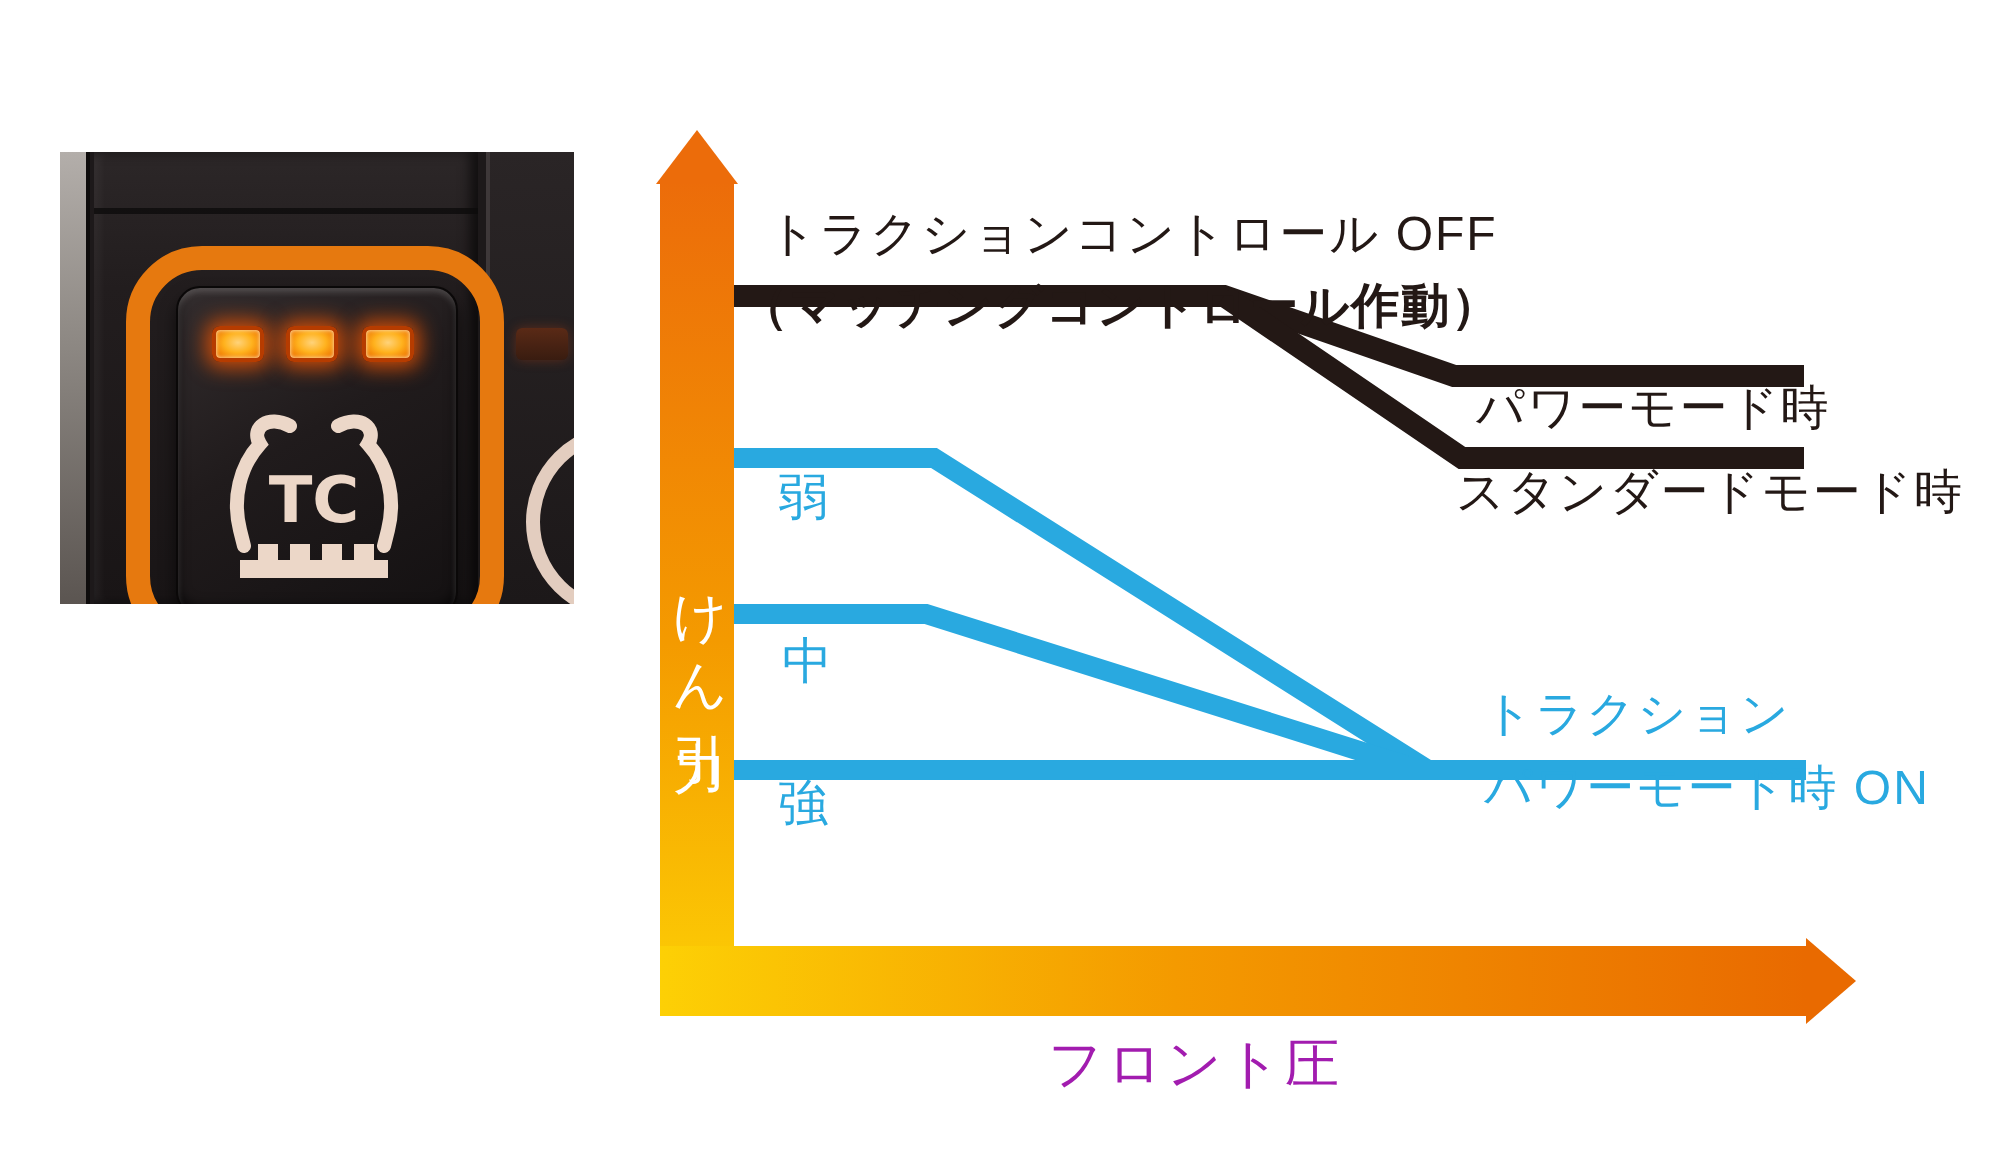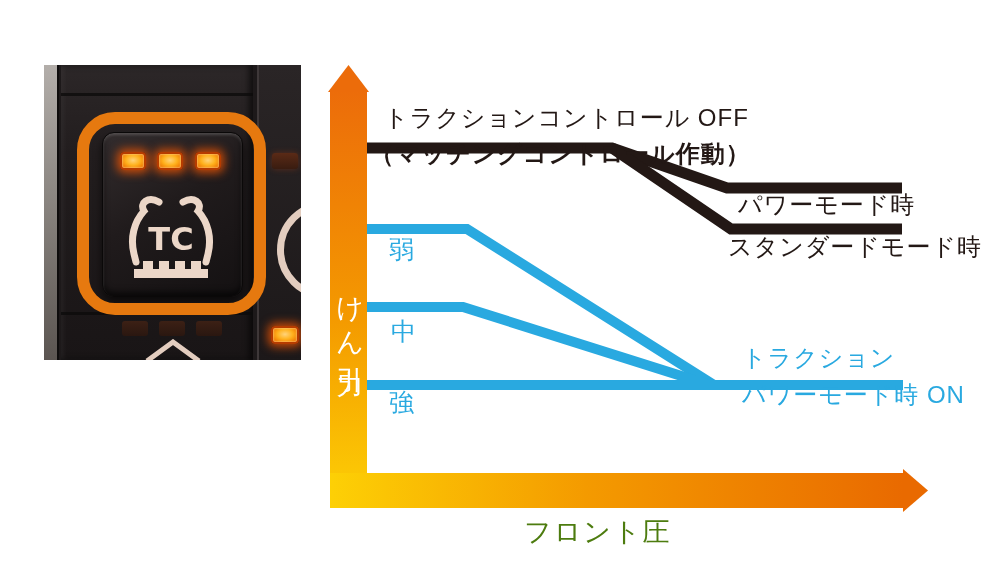--- a/index.html
+++ b/index.html
@@ -4,21 +4,21 @@
 <style>
   html,body{margin:0;padding:0;}
   body{
     width:1000px;height:580px;position:relative;background:#ffffff;overflow:hidden;
     font-family:"Liberation Sans","DejaVu Sans",sans-serif;
   }
   .abs{position:absolute;}
   .nowrap{white-space:nowrap;line-height:1.15;margin-top:40px;}
 
   
-  .photo{left:30px;top:65px;width:257px;height:295px;background:#1d191a;overflow:hidden;margin-left:14px;}
+  .photo{left:30px;top:76px;width:257px;height:226px;background:#1d191a;overflow:hidden;}
   .wall{left:0;top:0;width:13px;height:100%;
     background:linear-gradient(180deg,#b3aeaa 0%,#8f8a85 40%,#5b5551 100%);
     border-right:2px solid #0e0c0c;}
   .col-main{left:17px;top:0;width:192px;height:100%;
     background:linear-gradient(180deg,#2c2728 0%,#221d1e 30%,#191516 100%);
     box-shadow:inset -4px 0 6px rgba(0,0,0,.6), inset 3px 0 4px rgba(255,255,255,.05);}
   .col-right{left:213px;top:0;width:44px;height:100%;
     background:linear-gradient(180deg,#2a2526 0%,#1c1819 100%);
     border-left:2px solid #3e3839;}
   .groove-h{left:17px;top:28px;width:192px;height:3px;background:#0d0b0b;opacity:.8;}
@@ -42,21 +42,21 @@
     border:12px solid #e6790f;border-radius:38px;}
   .tire-svg{left:82px;top:128px;}
   .chev-svg{left:100px;top:274px;}
 
   
   .t-dark{color:#231815;font-size:24px;letter-spacing:1px;}
   .t-blue{color:#29a9e0;font-size:24px;letter-spacing:1px;text-align:right;}
   .t-blue-big{color:#29a9e0;font-size:25px;}
   .t-white-y{color:#ffffff;font-size:27px;letter-spacing:3px;
     writing-mode:vertical-rl;text-orientation:upright;}
-  .t-white-x{color:#4d7c0f;font-size:27px;letter-spacing:2px;}
+  .t-white-x{color:#a21caf;font-size:27px;letter-spacing:2px;}
   .chart-svg{left:0;top:0;}
 </style>
 </head>
 <body>
 
 <svg class="abs chart-svg" width="1000" height="580" viewBox="0 0 1000 580">
   <defs>
     <linearGradient id="gradY" x1="0" y1="0" x2="0" y2="1">
       <stop offset="0%" stop-color="#ec6c0a"></stop>
       <stop offset="55%" stop-color="#f49a00"></stop>

